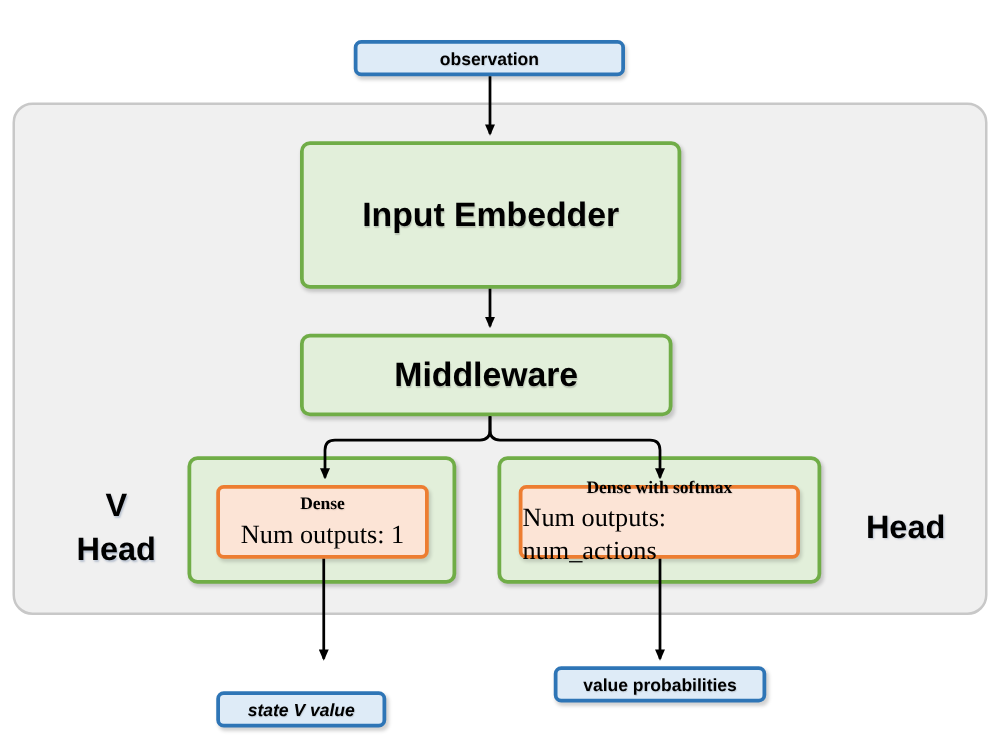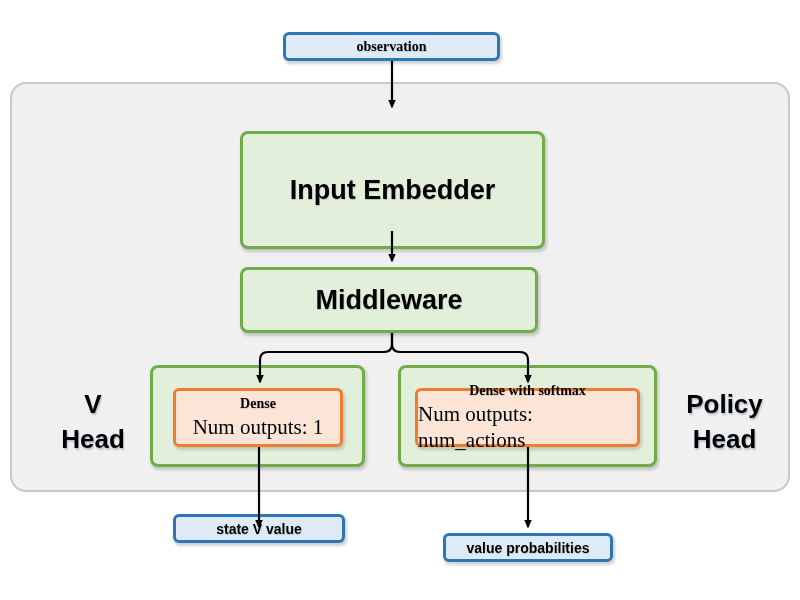--- a/index.html
+++ b/index.html
@@ -25,43 +25,43 @@
   .io-box {
     position: absolute;
     background: var(--blue-fill);
     border: 3px solid var(--blue-border);
     border-radius: 6px;
     display: flex; align-items: center; justify-content: center;
     font-weight: bold; font-size: 14px; color: var(--text-color);
     box-shadow: 1.5px 2.5px 3px rgba(0,0,0,0.18);
     text-shadow: 0.5px 0.8px 1px rgba(0,0,0,0.15);
   }
-  #observation-box { left: 283px; top: 32px; width: 217px; height: 29px; font-family: Liberation Serif, serif; }
-  #state-v-value-box { left: 173px; top: 514px; width: 172px; height: 29px; }
+  #observation-box { left: 283px; top: 32px; width: 217px; height: 29px; }
+  #state-v-value-box { left: 173px; top: 553px; width: 136px; height: 29px; font-style: italic; }
   #action-probabilities-box { left: 443px; top: 533px; width: 170px; height: 29px; }
 
   .network-container {
     position: absolute;
     left: 10px; top: 82px; width: 780px; height: 410px;
     background: var(--container-fill);
     border: 2.5px solid var(--container-border);
     border-radius: 16px;
   }
 
   .green-block {
     position: absolute;
     background: var(--green-fill);
     border: 3.5px solid var(--green-border);
     border-radius: 8px;
     display: flex; align-items: center; justify-content: center;
     font-weight: bold; font-size: 27px; color: var(--text-color);
     box-shadow: 1.5px 2.5px 3px rgba(0,0,0,0.18);
     text-shadow: 0.5px 1px 1px rgba(0,0,0,0.18);
   }
-  #input-embedder-block { left: 240px; top: 131px; width: 305px; height: 118px; }
+  #input-embedder-block { left: 240px; top: 113px; width: 305px; height: 118px; }
   #middleware-block { left: 240px; top: 267px; width: 298px; height: 66px; }
 
   .head-block {
     position: absolute;
     background: var(--green-fill);
     border: 3.5px solid var(--green-border);
     border-radius: 8px;
     box-shadow: 1.5px 2.5px 3px rgba(0,0,0,0.18);
   }
   #v-head-block { left: 150px; top: 365px; width: 215px; height: 102px; }
@@ -123,21 +123,20 @@
     <div class="layer-title">Dense with softmax</div>
     <div class="layer-subtitle">Num outputs: num_actions</div>
   </div>
 
   <div class="head-label" id="v-head-label">
     <span>V</span>
     <span>Head</span>
   </div>
 
   <div class="head-label" id="policy-head-label">
-    <span>Policy</span>
     <span>Head</span>
   </div>
 
   <div class="io-box" id="state-v-value-box">state V value</div>
 
   <div class="io-box" id="action-probabilities-box">value probabilities</div>
 
   <svg id="connector-layer" viewBox="0 0 800 600" xmlns="http://www.w3.org/2000/svg">
     <defs>
       <marker id="arrowhead" markerWidth="9" markerHeight="8" refX="7.5" refY="4" orient="auto" markerUnits="userSpaceOnUse">

